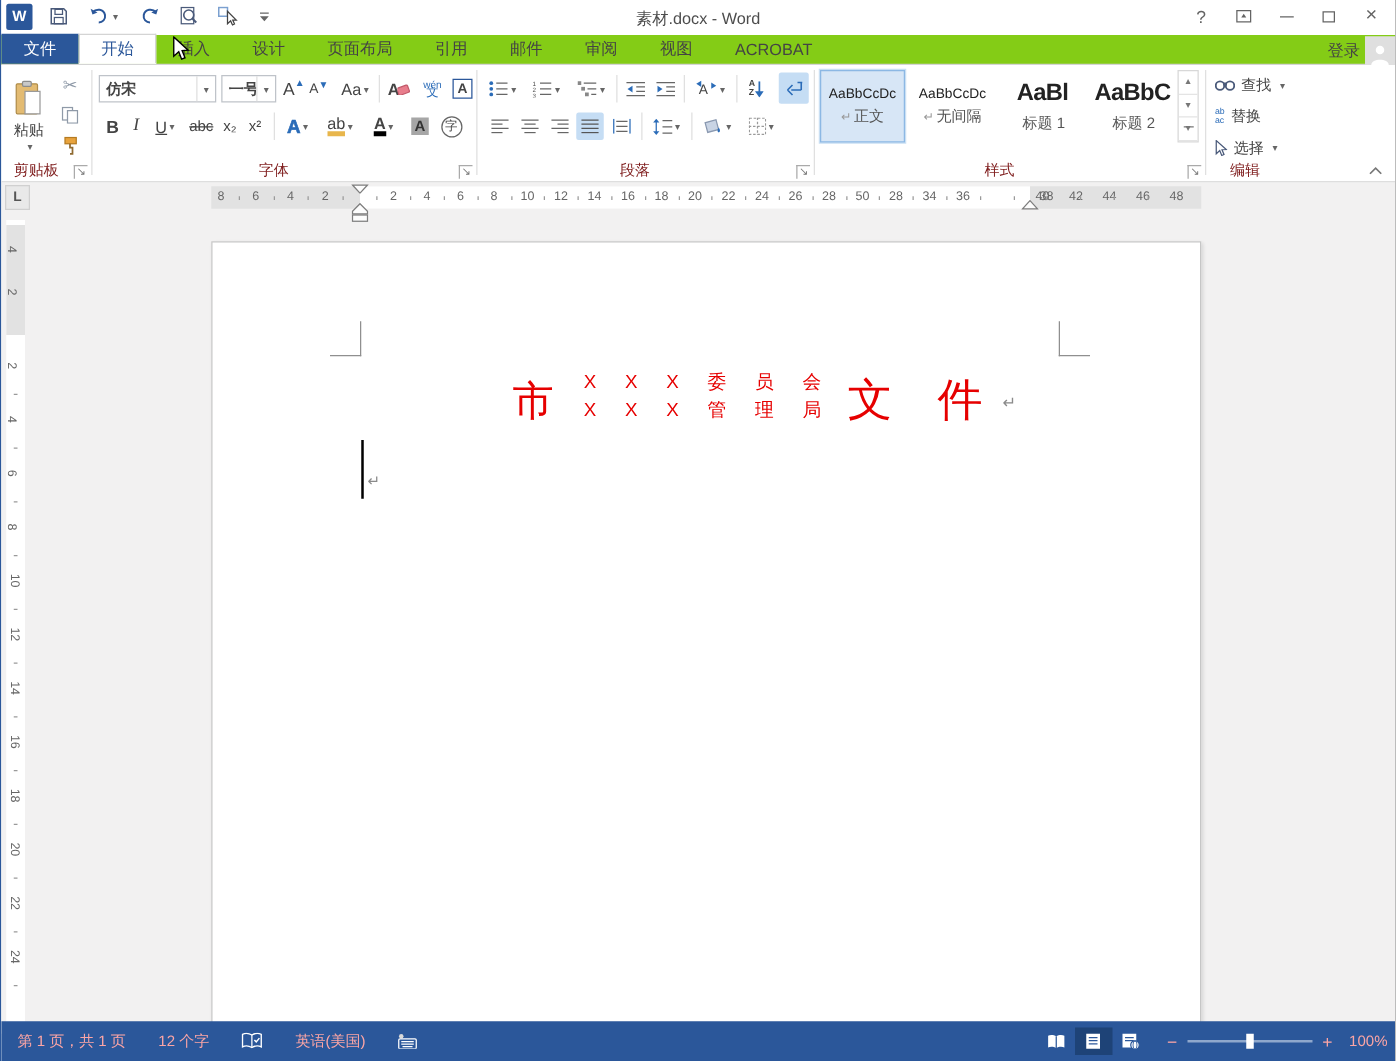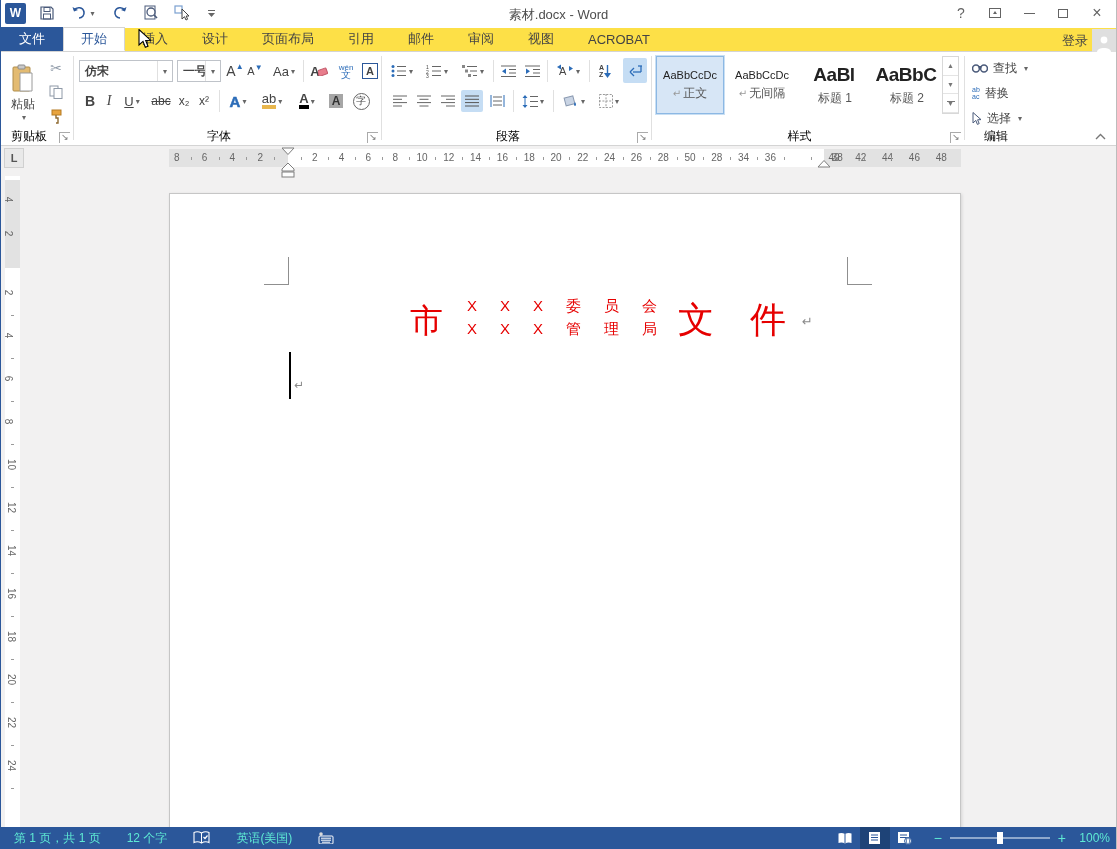--- a/index.html
+++ b/index.html
@@ -14,32 +14,32 @@
   .word-logo { width:21px; height:21px; background:#2b579a; color:#fff; font-weight:bold; font-size:12px; display:flex; align-items:center; justify-content:center; border-radius:2px; }
   .win-title { position:absolute; left:0; right:0; top:6px; text-align:center; font-size:13px; color:#4d4d4d; }
   .winctl { position:absolute; right:6px; top:3px; display:flex; align-items:center; gap:8px; }
   .winctl .wbtn { width:26px; height:20px; display:flex; align-items:center; justify-content:center; color:#646464; font-size:14px; }
   .shape-min { width:11px; height:0; border-top:1px solid #646464; }
   .shape-max { width:10px; height:9px; border:1px solid #646464; }
   .ribbon-display { width:12px; height:10px; border:1px solid #646464; position:relative; }
   .ribbon-display:after { content:""; position:absolute; left:3px; top:2px; border-left:2px solid transparent; border-right:2px solid transparent; border-bottom:3px solid #646464; }
 
   
-  .tabrow { position:absolute; top:28px; left:0; right:0; height:24px; background:#fde047; border-bottom:1px solid #d4d4d4; display:flex; align-items:flex-end; }
+  .tabrow { position:absolute; top:28px; left:0; right:0; height:24px; background:#84cc16; border-bottom:1px solid #d4d4d4; display:flex; align-items:flex-end; }
   .file-tab { width:62px; height:24px; background:#2b579a; color:#fff; display:flex; align-items:center; justify-content:center; font-size:13px; }
   .tab { height:24px; padding:0 17px; display:flex; align-items:center; font-size:13px; color:#444; }
   .tab.active { background:#fff; color:#2b579a; border:1px solid #d4d4d4; border-bottom:1px solid #fff; }
   .signin { position:absolute; right:28px; top:32px; font-size:13px; color:#444; }
   .avatar { position:absolute; right:0; top:29px; width:24px; height:23px; background:#dfdfdf; display:flex; align-items:flex-end; justify-content:center; overflow:hidden; }
 
   
   .ribbon { position:absolute; top:52px; left:0; right:0; height:94px; background:#fff; border-bottom:1px solid #d4d4d4; }
   .group { position:absolute; top:0; height:94px; }
   .gsep { position:absolute; top:4px; height:84px; width:0; border-left:1px solid #e0e0e0; }
-  .glabel { position:absolute; bottom:1px; left:0; right:16px; text-align:center; font-size:12px; color:#000000; }
+  .glabel { position:absolute; bottom:1px; left:0; right:16px; text-align:center; font-size:12px; color:#7f1d1d; }
   .launcher { position:absolute; right:3px; bottom:3px; width:11px; height:11px; font-size:9px; color:#777; line-height:9px; text-align:center; border-left:1px solid #aaa; border-top:1px solid #aaa; }
   .rbtn { position:absolute; display:flex; align-items:center; justify-content:center; color:#444; border-radius:2px; }
   .hl { background:#c5ddf4; }
   .arr { font-size:8px; color:#666; margin-left:2px; }
   .combo { position:absolute; height:22px; border:1px solid #bfc3c9; background:#fff; display:flex; align-items:center; font-size:12px; }
   .combo .cval { flex:1; padding-left:5px; white-space:nowrap; overflow:hidden;font-weight:bold; }
   .combo .cdrop { width:15px; height:100%; display:flex; align-items:center; justify-content:center; border-left:1px solid #e0e0e0; color:#666; font-size:8px; }
   .glyph-b { font-weight:bold; font-size:14px; }
   .glyph-i { font-style:italic; font-family:"Liberation Serif","DejaVu Serif",serif; font-size:14px; }
   .glyph-u { text-decoration:underline; font-size:13px; }
@@ -89,21 +89,21 @@
   .rh-x { position:absolute; left:114px; top:8px; font-size:38px; letter-spacing:12px; line-height:44px; }
   .rh-shi { position:absolute; left:240px; top:12px; font-size:33px; line-height:38px; }
   .rh-stack { position:absolute; left:297px; top:4px; width:190px; }
   .rh-stack .row { display:flex; justify-content:space-between; font-size:15px; line-height:23px; }
   .rh-doc { position:absolute; left:508px; top:8px; font-size:36px; line-height:44px; word-spacing:26px; }
   .rh-mark { position:absolute; left:632px; top:24px; font-size:13px; color:#8a8a8a; }
   .caret { position:absolute; left:119px; top:158px; width:2px; height:47px; background:#000; }
   .caret-mark { position:absolute; left:124px; top:184px; font-size:12px; color:#8a8a8a; }
 
   
-  .statusbar { position:absolute; bottom:0; left:0; right:0; height:22px; background:#2b579a; color:#5eead4; display:flex; align-items:center; font-size:12px; }
+  .statusbar { position:absolute; bottom:0; left:0; right:0; height:32px; background:#2b579a; color:#fca5a5; display:flex; align-items:center; font-size:12px; }
   .sb-left { display:flex; align-items:center; gap:0; }
   .sb-item { padding:0 13px; display:flex; align-items:center; gap:4px; height:22px; }
   .sb-right { position:absolute; right:6px; display:flex; align-items:center; }
   .viewbtn { width:30px; height:22px; display:flex; align-items:center; justify-content:center; }
   .viewbtn.active { background:#1e4377; }
   .zoomwrap { display:flex; align-items:center; margin-left:14px; }
   .zoomtrack { position:relative; width:100px; height:2px; background:#8fa8cc; margin:0 8px; }
   .zoomthumb { position:absolute; left:47px; top:-5px; width:6px; height:12px; background:#fff; }
   .zoompct { width:44px; text-align:right; font-size:12px; }
 

